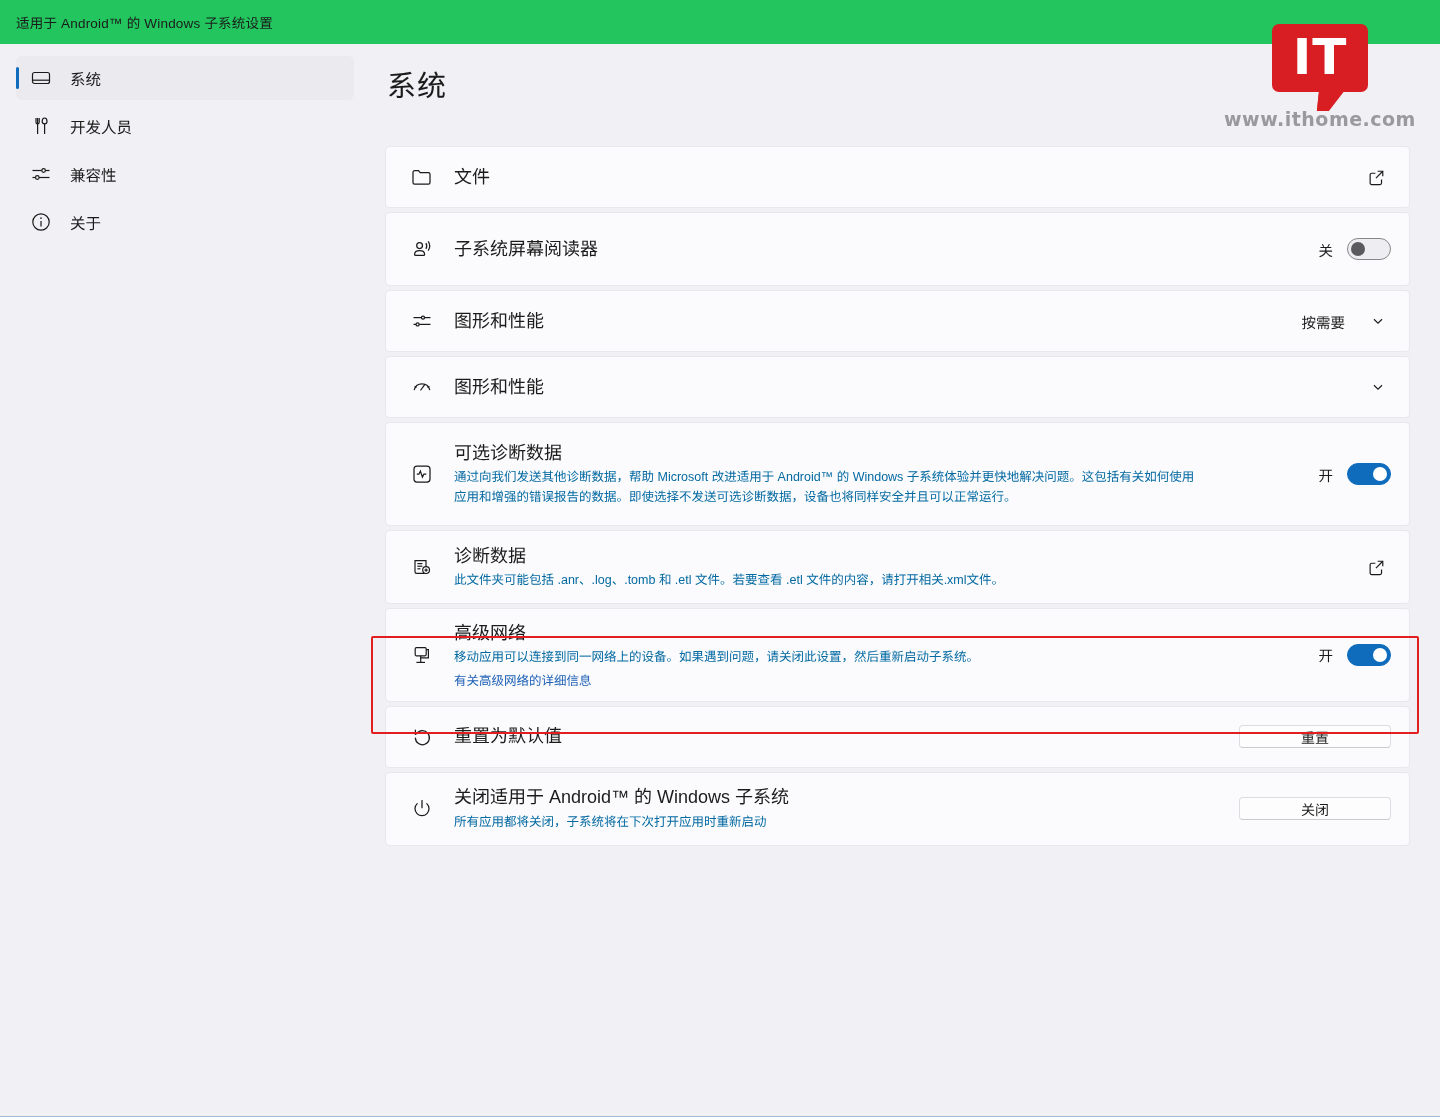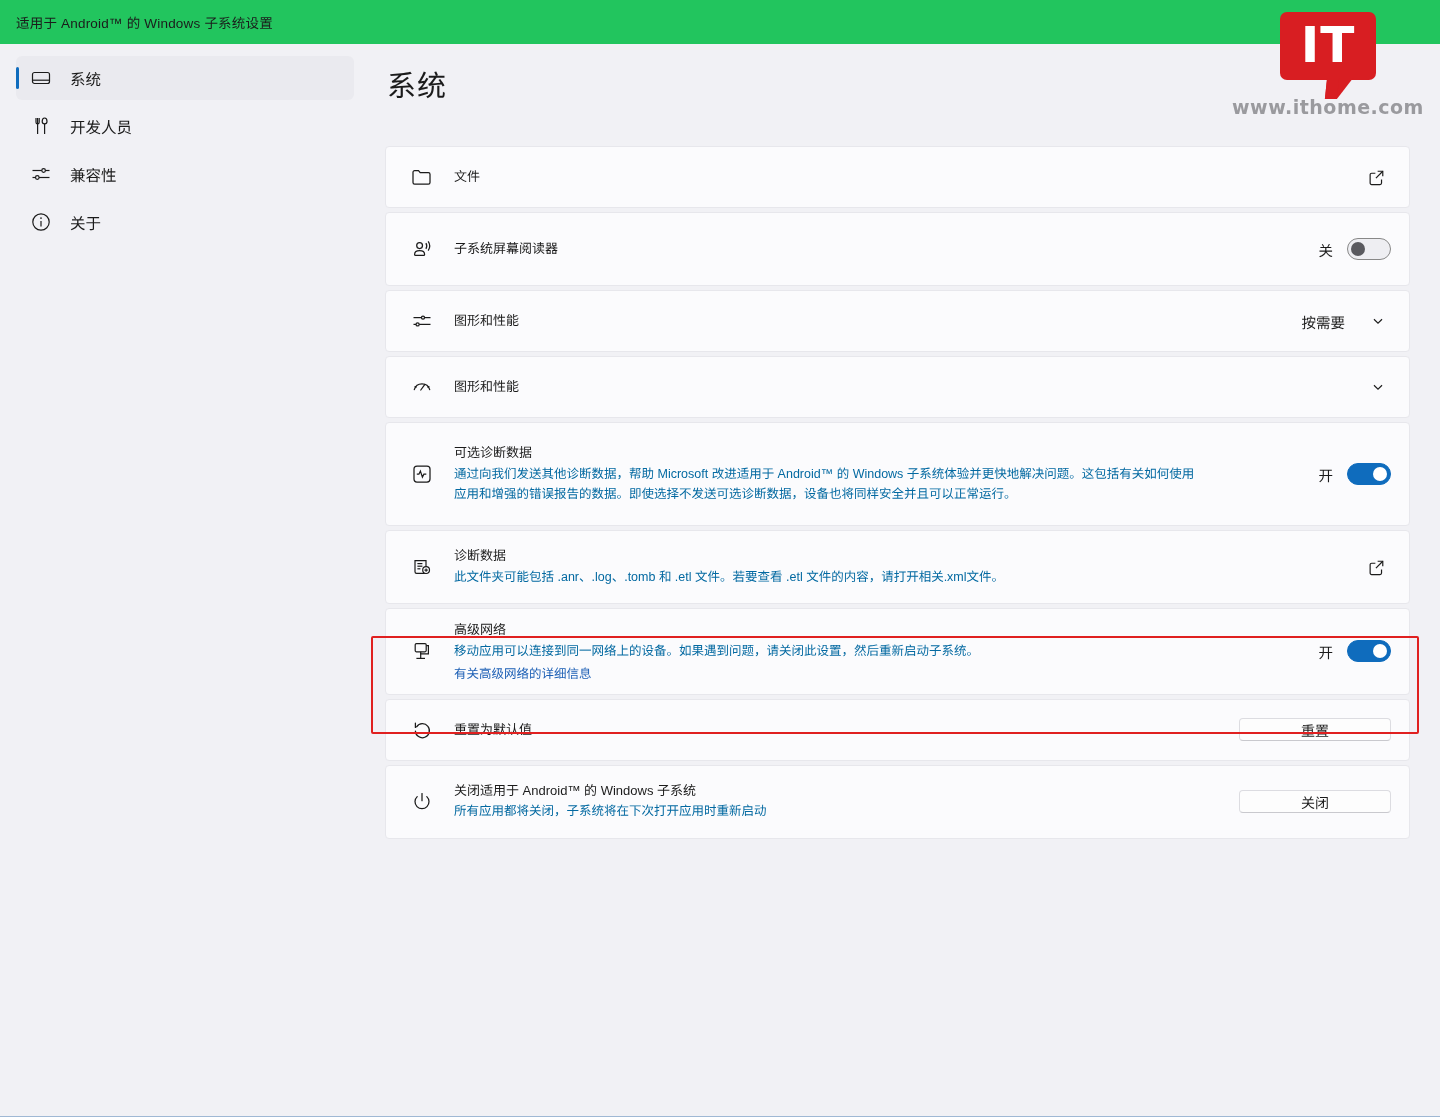--- a/index.html
+++ b/index.html
@@ -30,27 +30,27 @@
   .titlebar-text {
     font-size: 13.5px;
     color: #1b1b1b;
     letter-spacing: .2px;
   }
 
   
   .watermark {
     position: absolute;
     top: 12px;
-    right: 14px;
+    right: 22px;
     width: 196px;
     height: 118px;
     display: flex;
     flex-direction: column;
     align-items: center;
-    justify-content: flex-start;
+    justify-content: flex-end;
     pointer-events: none;
   }
   .wm-row {
     display: flex;
     align-items: flex-start;
     height: 82px;
   }
   .wm-bubble {
     position: relative;
     width: 96px;
@@ -177,21 +177,21 @@
   .card-icon {
     width: 44px;
     flex: 0 0 44px;
     display: flex;
     align-items: center;
     justify-content: flex-start;
     color: #1b1b1b;
   }
   .card-body { flex: 1; min-width: 0; padding-right: 14px; }
   .card-title {
-    font-size: 13px;
+    font-size: 18px;
     color: #1b1b1b;
     line-height: 1.35;
   }
   .card-desc {
     font-size: 12.5px;
     color: #0369a1;
     line-height: 1.62;
     margin-top: 2px;
     max-width: 745px;
   }

